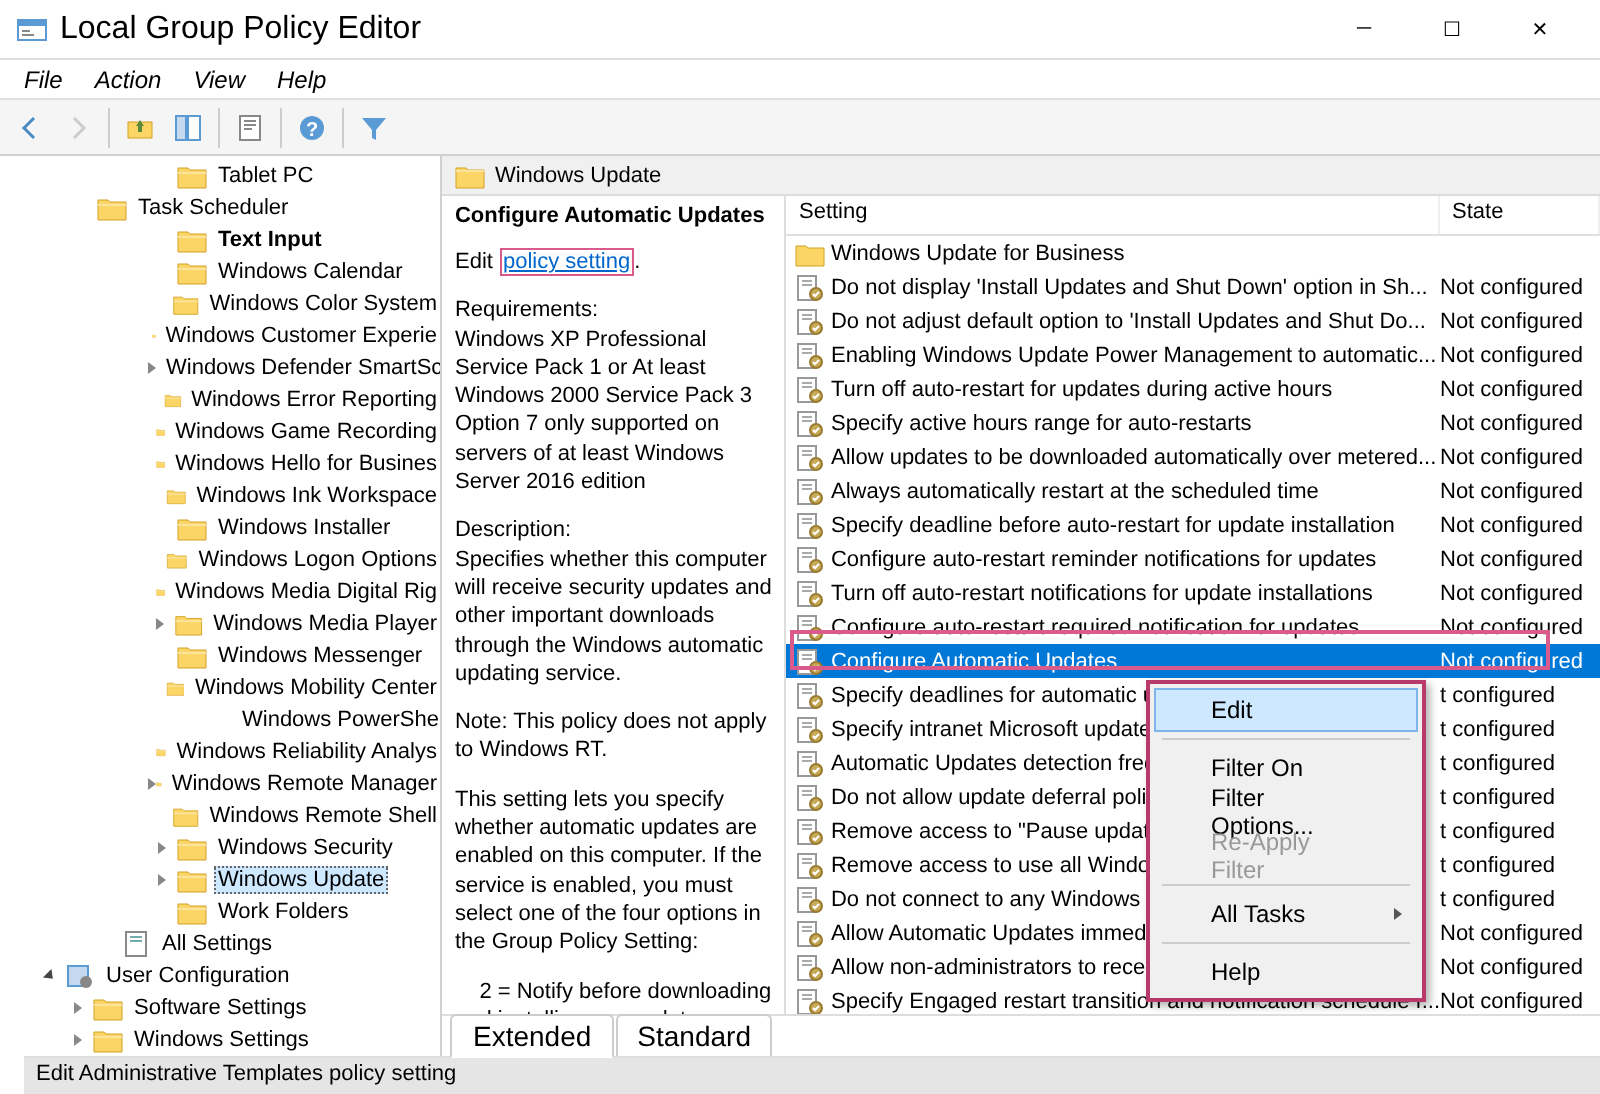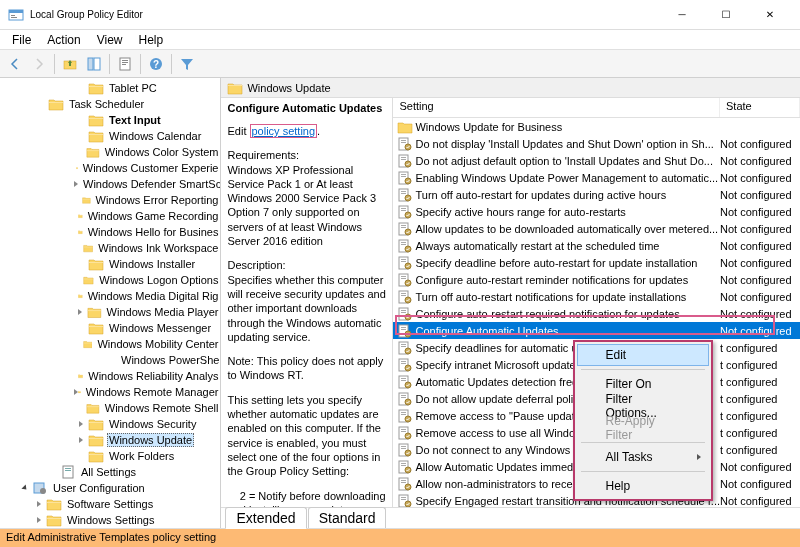--- a/index.html
+++ b/index.html
@@ -1,21 +1,21 @@
 <!DOCTYPE html>
 <html><head>
 <meta charset="utf-8">
 <style>
 * { box-sizing: border-box; margin: 0; padding: 0; font-family: "Segoe UI", Tahoma, sans-serif; }
 body { width: 800px; height: 547px; background: #fff; overflow: hidden; font-size: 11px; color: #000; }
 .titlebar { height: 30px; display: flex; align-items: center; padding: 0 8px; border-bottom: 1px solid #ddd; }
 .titlebar .icon { width: 16px; height: 16px; margin-right: 6px; }
-.titlebar .title { flex: 1; font-size: 10px; }
+.titlebar .title { flex: 1; font-size: 16px; }
 .titlebar .winbtn { width: 44px; height: 28px; display: flex; align-items: center; justify-content: center; font-size: 10px; font-family: Arial; }
-.menubar { height: 20px; display: flex; align-items: center; padding: 0 4px; border-bottom: 1px solid #e0e0e0; }
+.menubar { height: 20px; display: flex; align-items: center; padding: 0 4px; border-bottom: 1px solid #e0e0e0; font-style: italic; }
 .menubar span { padding: 2px 8px; font-size: 12px; }
 .toolbar { height: 28px; display: flex; align-items: center; padding: 0 4px; border-bottom: 1px solid #d0d0d0; background: #f5f5f5; gap: 2px; }
 .tbtn { width: 22px; height: 22px; display: flex; align-items: center; justify-content: center; border: 1px solid transparent; }
 .tbtn svg { width: 16px; height: 16px; }
 .tsep { width: 1px; height: 20px; background: #ccc; margin: 0 2px; }
 .main { display: flex; height: 450px; }
 .tree { width: 235px; border-right: 1px solid #d0d0d0; overflow: hidden; padding-top: 2px; background: #fff; position: relative; }
 .tree-inner { max-height: 448px; overflow-y: auto; overflow-x: hidden; }
 .tnode { display: flex; align-items: center; height: 16px; padding-left: 4px; white-space: nowrap; position: relative; }
 .tnode .fold { width: 14px; height: 14px; display: inline-flex; align-items: center; justify-content: center; }
@@ -45,21 +45,21 @@
 .lrow .rstate { width: 80px; flex-shrink: 0; }
 .ctxmenu { position: absolute; background: #f0f0f0; border: 2px solid #b83a6b; box-shadow: 2px 2px 4px rgba(0,0,0,.3); z-index: 100; padding: 2px; font-size: 12px; }
 .ctxmenu .mitem { padding: 4px 28px 4px 28px; height: 22px; display: flex; align-items: center; position: relative; }
 .ctxmenu .mitem.sel { background: #cde8ff; border: 1px solid #7eb4ea; padding: 3px 27px 3px 27px; }
 .ctxmenu .mitem.disabled { color: #999; }
 .ctxmenu .msep { height: 1px; background: #ccc; margin: 3px 4px; }
 .ctxmenu .mitem .sub { position: absolute; right: 8px; width: 0; height: 0; border-left: 4px solid #555; border-top: 3px solid transparent; border-bottom: 3px solid transparent; }
 .tabs { height: 21px; border-top: 1px solid #ddd; display: flex; align-items: flex-end; padding-left: 4px; background: #fff; }
 .tab { padding: 2px 10px; border: 1px solid #ccc; border-bottom: none; border-radius: 3px 3px 0 0; background: #fff; margin-right: 1px; font-size: 14px; text-align: center; }
 .tab.active { background: #fff; border-bottom: 1px solid #fff; margin-bottom: -1px; }
-.status { height: 19px; border-top: 1px solid #ddd; padding: 2px 6px; font-size: 11px; background: #fdba74; }
+.status { height: 19px; border-top: 1px solid #ddd; padding: 2px 6px; font-size: 11px; background: #e5e5e5; margin-left: 12px; }
 .folder-svg { fill: #fbd667; stroke: #d4a124; stroke-width: .5; }
 .selbox { position: absolute; border: 2px solid #d95b8b; pointer-events: none; z-index: 50; }
 </style>
 </head>
 <body>
 
 <div class="titlebar">
   <svg class="icon" viewBox="0 0 16 16">
       <rect x="1" y="3" width="14" height="10" fill="#fff" stroke="#5a9bd5"></rect>
       <rect x="1" y="3" width="14" height="3" fill="#5a9bd5"></rect>

